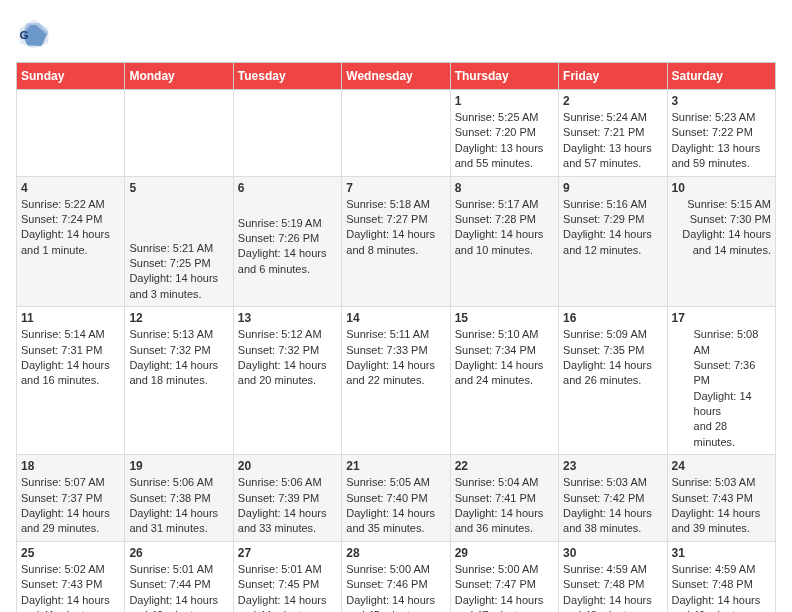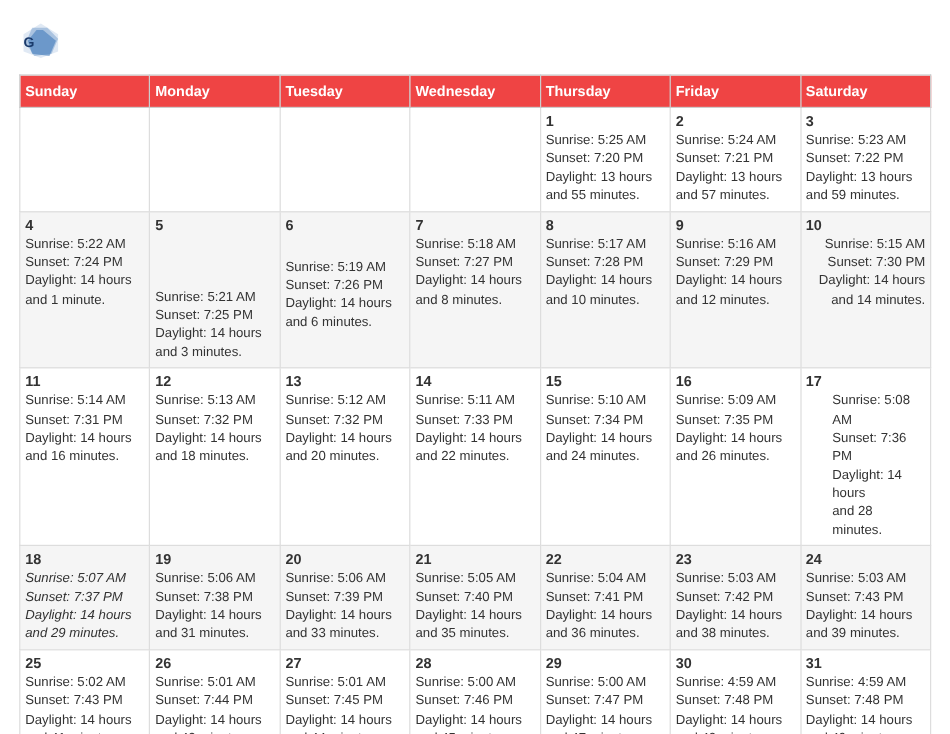--- a/index.html
+++ b/index.html
@@ -256,21 +256,21 @@
             <span class="day-number">17</span>
             <div class="day-info" style="white-space: pre-line; margin-left: 22px;">Sunrise: 5:08 AM
 Sunset: 7:36 PM
 Daylight: 14 hours
 and 28 minutes.</div>
           </td>
         </tr>
         <tr>
           <td>
             <span class="day-number">18</span>
-            <div class="day-info" style="white-space: pre-line; font-style: italic;">Sunrise: 5:07 AM
+            <div class="day-info" style="white-space: pre-line;">Sunrise: 5:07 AM
 Sunset: 7:37 PM
 Daylight: 14 hours
 and 29 minutes.</div>
           </td>
           <td>
             <span class="day-number">19</span>
             <div class="day-info" style="white-space: pre-line;">Sunrise: 5:06 AM
 Sunset: 7:38 PM
 Daylight: 14 hours
 and 31 minutes.</div>

